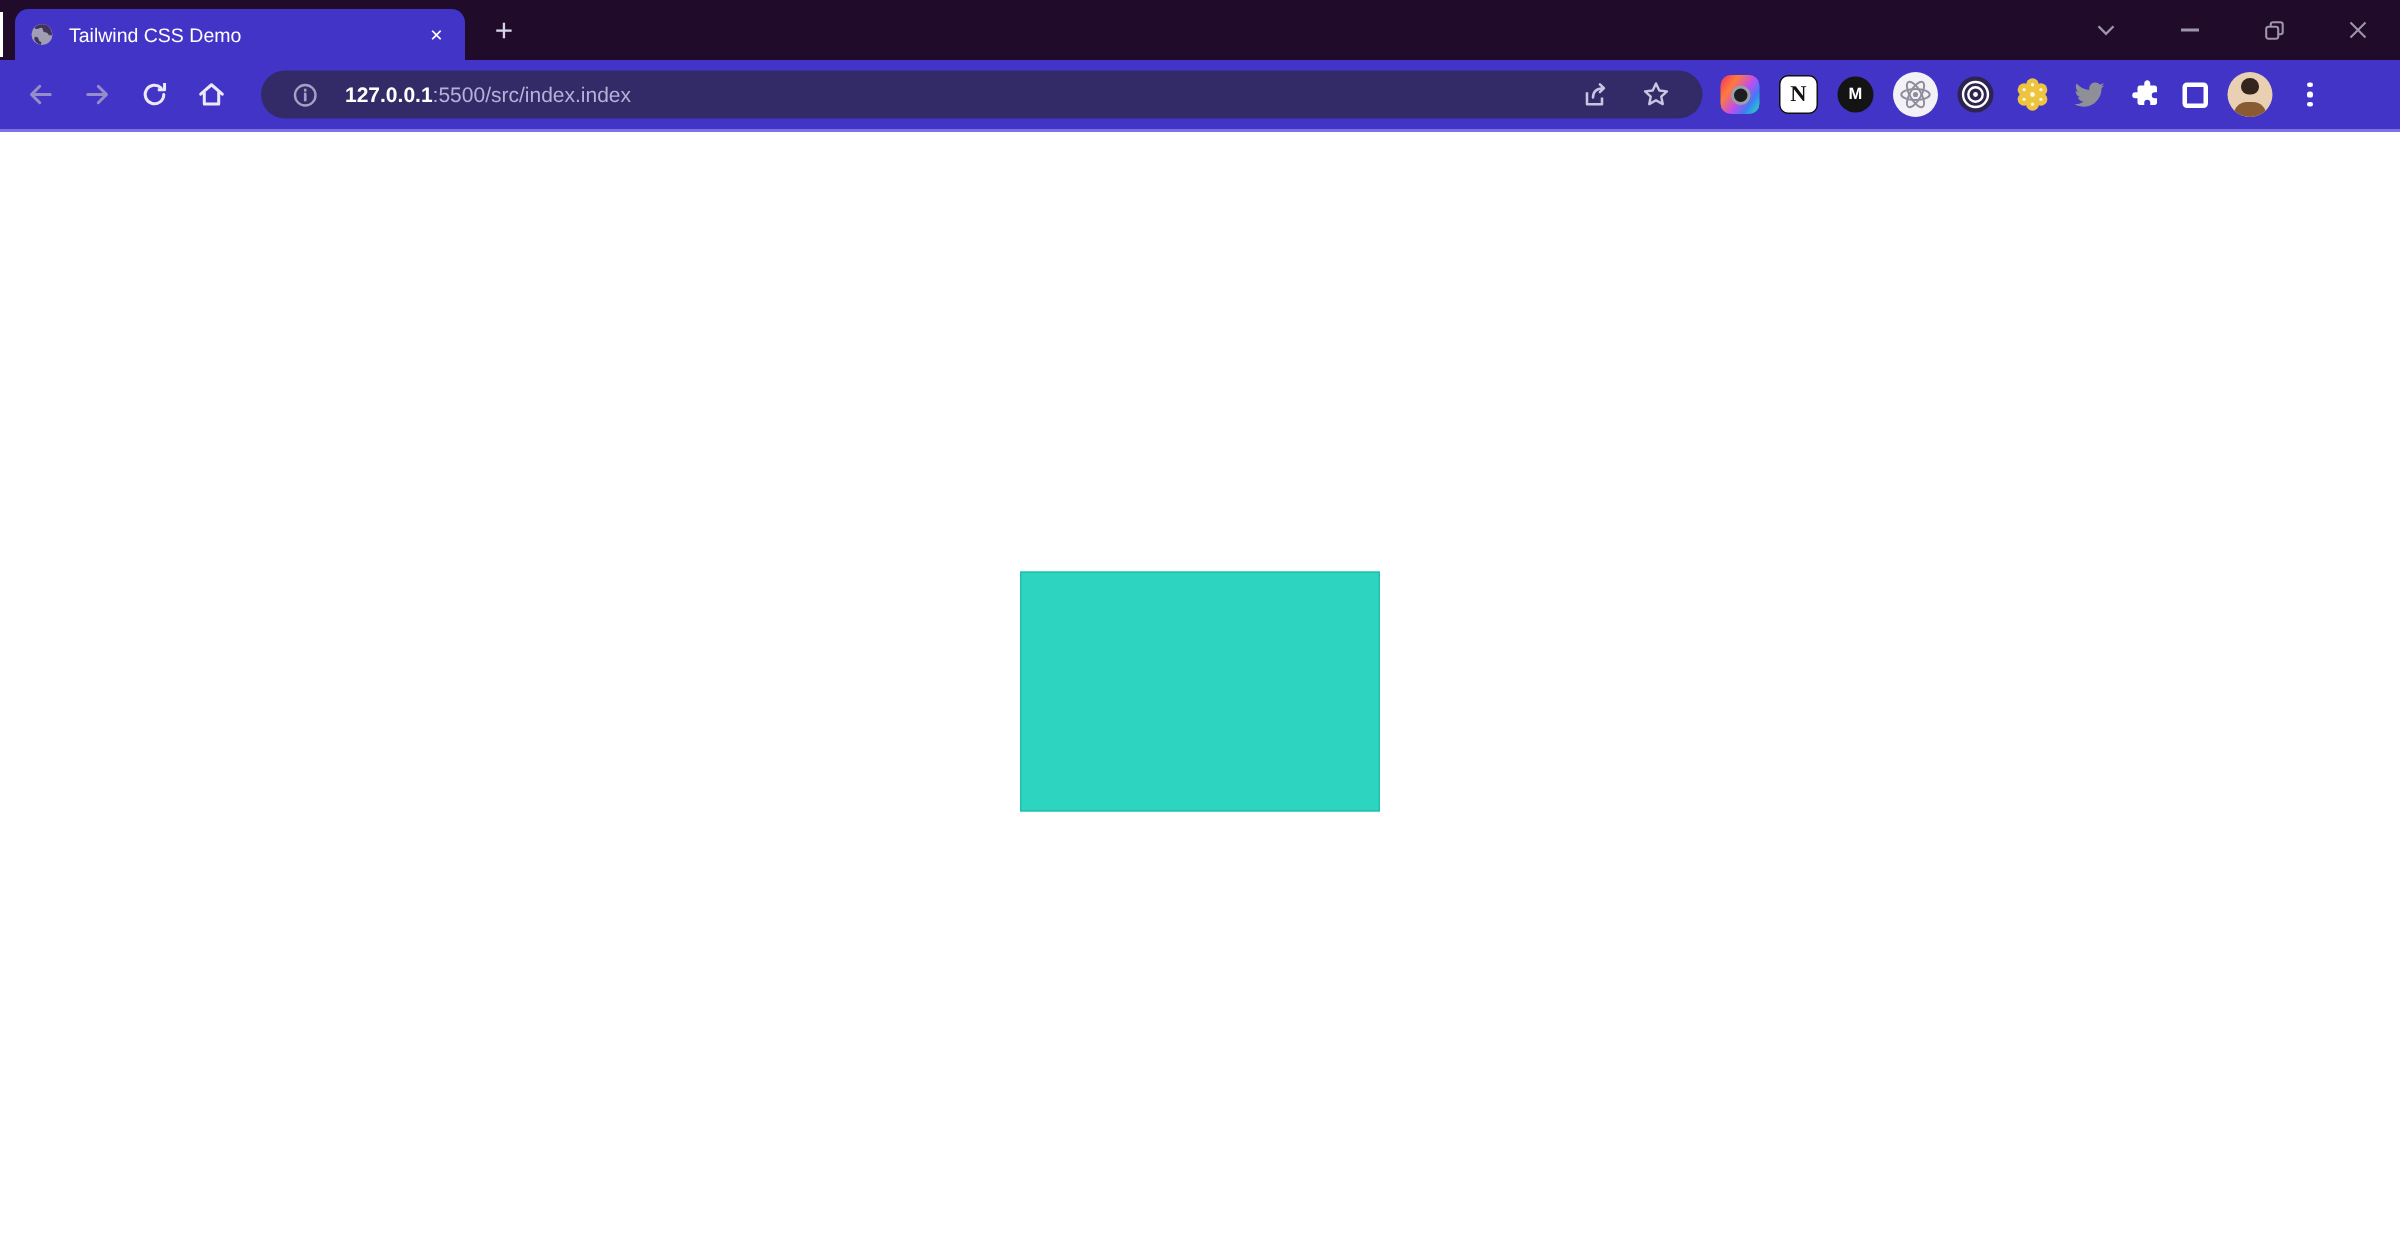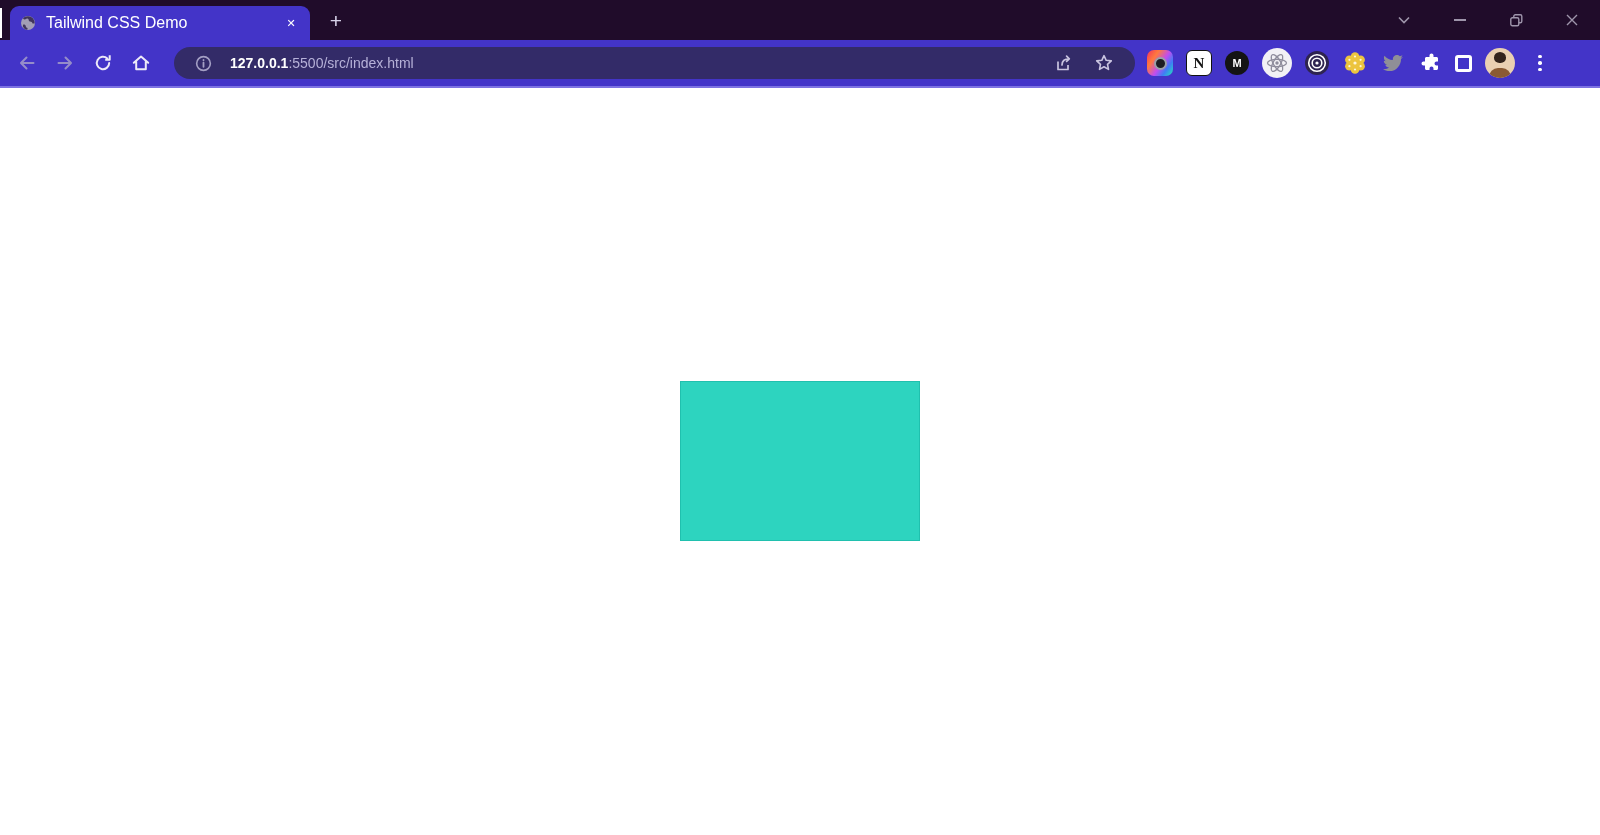--- a/index.html
+++ b/index.html
@@ -19,21 +19,21 @@
   html,body{width:1600px;height:835px;overflow:hidden;}
   body{font-family:"Liberation Sans",sans-serif;background:var(--page-bg);}
 
   
   .titlebar{position:relative;height:40px;background:var(--frame-bg);}
   .edge-sliver{position:absolute;left:0;top:8px;width:2px;height:30px;background:#fff;}
   .tab{position:absolute;left:10px;top:6px;width:300px;height:34px;
        background:var(--chrome-bg);border-radius:9px 9px 0 0;
        display:flex;align-items:center;padding:0 10px;}
   .favicon{width:16px;height:16px;flex:0 0 16px;}
-  .tab-title{flex:1;margin-left:10px;color:#fff;font-size:16px;
+  .tab-title{flex:1;margin-left:10px;color:#fff;font-size:13px;
              white-space:nowrap;overflow:hidden;}
   .tab-close{width:18px;height:18px;display:flex;align-items:center;justify-content:center;
              color:#fff;font-size:11px;border-radius:50%;cursor:default;}
   .new-tab{position:absolute;left:322px;top:7px;width:28px;height:28px;
            display:flex;align-items:center;justify-content:center;
            color:#d8d3ea;font-size:21px;font-weight:300;border-radius:50%;}
   .win-controls{position:absolute;right:0;top:0;height:40px;display:flex;}
   .win-btn{width:56px;height:40px;display:flex;align-items:center;justify-content:center;}
   .min-bar{width:12px;height:2px;background:var(--winctl-icon);}
 
@@ -154,21 +154,21 @@
     </svg>
   </div>
 
   <div class="omnibox">
     <span class="omni-icon">
       <svg width="19" height="19" viewBox="0 0 20 20">
         <circle cx="10" cy="10" r="7.2" fill="none" stroke="#a49fc4" stroke-width="1.7"></circle>
         <path d="M10 6.3 v.3 M10 9 v4.5" stroke="#a49fc4" stroke-width="1.9" stroke-linecap="round"></path>
       </svg>
     </span>
-    <span class="url"><span class="host">127.0.0.1</span><span class="path">:5500/src/index.html</span></span>
+    <span class="url"><span class="host">127.0.0.1</span><span class="path">:5500/src/index.index</span></span>
     <span class="omni-spacer"></span>
     <span class="omni-icon">
       <svg width="22" height="20" viewBox="0 0 22 20">
         <path d="M5 8.5 v8 h10 v-4.5" fill="none" stroke="#c9c4e0" stroke-width="1.7" stroke-linejoin="round"></path>
         <path d="M9 12 C9 7.5 12 5.8 16.3 5.8 M16.3 5.8 L13.6 3.2 M16.3 5.8 L13.6 8.4" fill="none" stroke="#c9c4e0" stroke-width="1.7" stroke-linecap="round" stroke-linejoin="round"></path>
       </svg>
     </span>
     <span class="omni-icon">
       <svg width="20" height="20" viewBox="0 0 20 20">
         <path d="M10 2.6 l2.2 4.7 5.1.6 -3.8 3.5 1 5 -4.5-2.6 -4.5 2.6 1-5 L2.7 7.9 l5.1-.6 z" fill="none" stroke="#c9c4e0" stroke-width="1.6" stroke-linejoin="round"></path>

